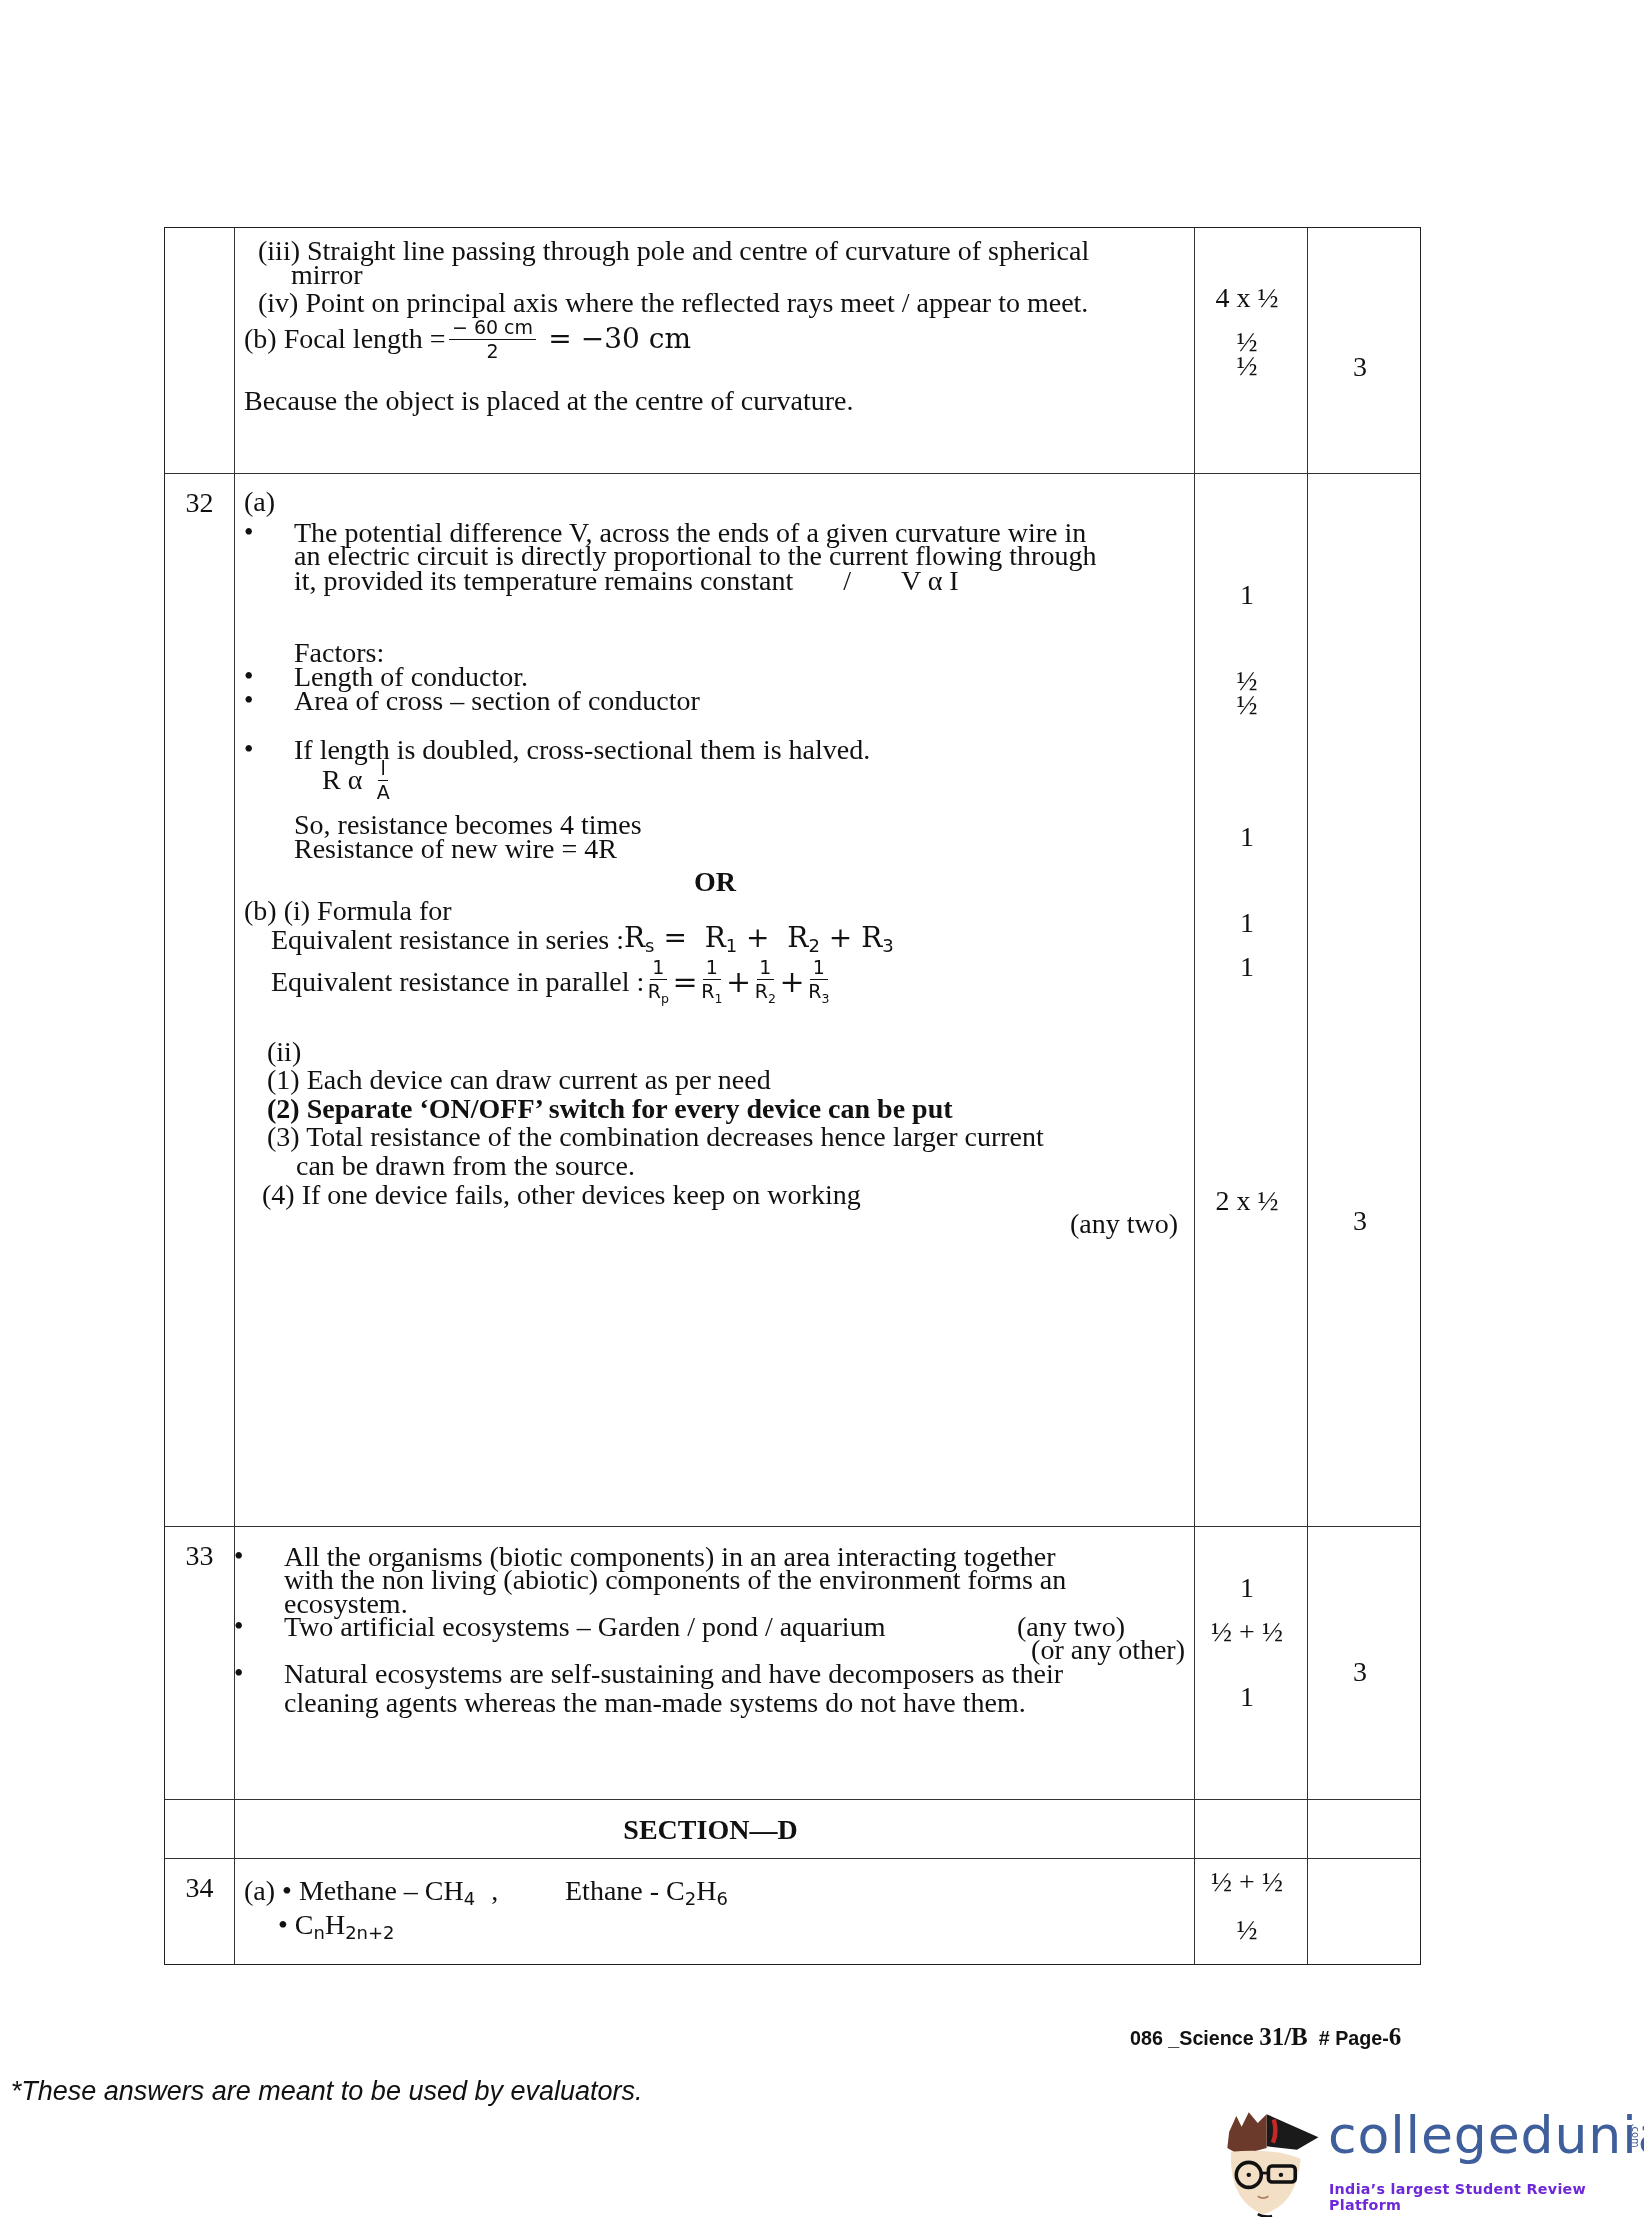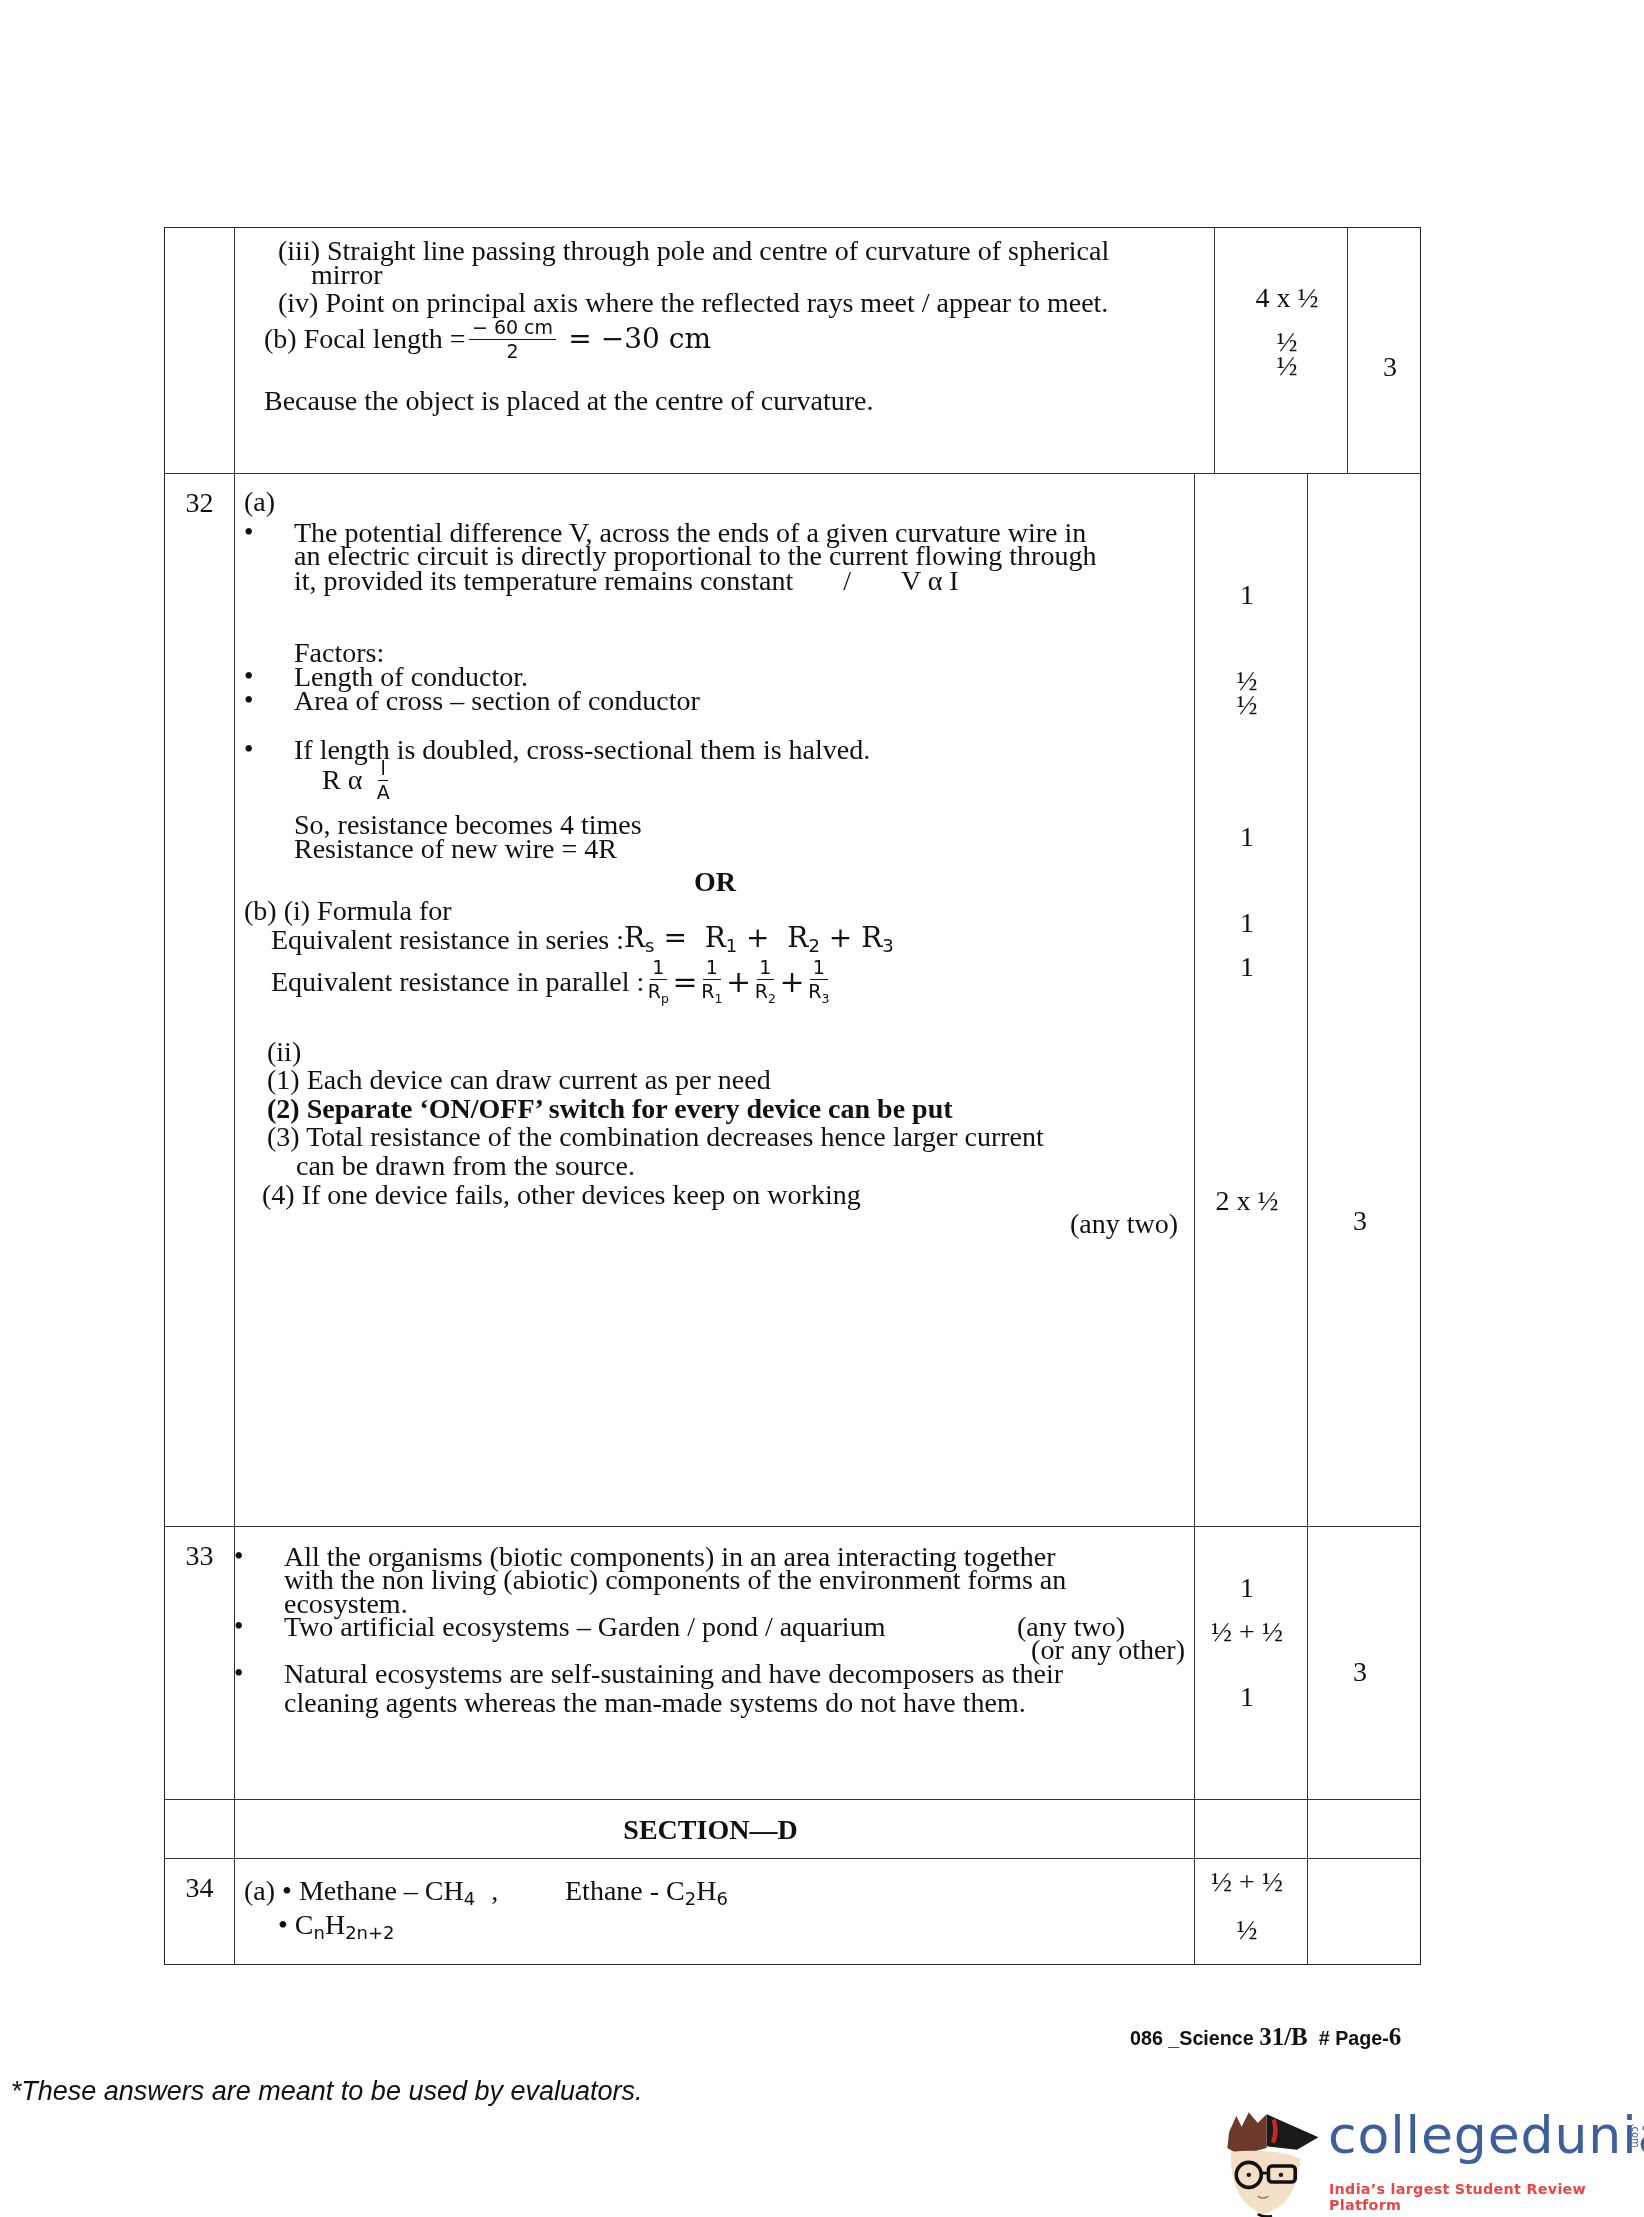--- a/index.html
+++ b/index.html
@@ -1,40 +1,40 @@
 <!DOCTYPE html>
 <html style="font-size:14.3px"><head>
 <meta charset="utf-8">
 <style>
   html, body { margin:0; padding:0; background:#ffffff; }
   body { width:1644px; height:2217px; position:relative; overflow:hidden;
          font-family:"Liberation Serif","DejaVu Serif",serif; color:#111; }
   .tbl { position:absolute; left:164px; top:227px; width:1257px; border:1.8px solid #222; box-sizing:border-box; }
   .row { display:flex; border-top:1.8px solid #333; position:relative; }
-  .row:first-child { border-top:none;gap:20px; }
+  .row:first-child { border-top:none; }
   .c1 { width:70px; border-right:1.8px solid #333; box-sizing:border-box; font-size:28px; padding-top:12.5px; text-align:center; }
   .c2 { width:960px; border-right:1.8px solid #333; box-sizing:border-box; position:relative; font-size:28px; }
   .c3 { width:113px; border-right:1.8px solid #333; box-sizing:border-box; position:relative; font-size:28px; }
   .c4 { flex:1; position:relative; font-size:28px; }
   .abs { position:absolute; white-space:nowrap; line-height:1; }
   .ctr { left:0; right:8px; text-align:center; }
   .bul::before { content:"\2022"; position:absolute; left:-50px; font-size:27px; }
   .frac { display:inline-flex; flex-direction:column; align-items:center; vertical-align:middle; font-family:"DejaVu Sans",sans-serif; font-size:19px; margin:0 3.6px; }
   .frac .n { border-bottom:1.8px solid #111; padding:0 2.7px 1.8px; }
   .frac .d { padding-top:1.8px; }
   .sub { font-size:18px; vertical-align:-5.4px; font-family:"DejaVu Sans",sans-serif; }
   .math { font-family:"DejaVu Serif",serif; }
   .bold { font-weight:bold; }
   .footer-code { position:absolute; left:1130px; top:2023px; font-family:"Liberation Sans",sans-serif; font-weight:bold; font-size:19.7px; }
   .footer-code .big { font-family:"Liberation Serif",serif; font-size:25px; }
   .disclaimer { position:absolute; left:10.7px; top:2076px; font-family:"Liberation Sans",sans-serif; font-style:italic; font-size:27px; }
   .logo { position:absolute; left:1222px; top:2096px; width:421px; height:122px; }
   .logo-word { position:absolute; left:106px; top:9px; font-family:"DejaVu Sans",sans-serif; font-size:52px; color:#3f5e9c; letter-spacing:0.9px; }
   .logo-com { position:absolute; left:401px; top:34px; font-family:"DejaVu Sans",sans-serif; font-size:9.9px; color:#3f5e9c; transform:rotate(90deg); }
-  .logo-tag { position:absolute; left:107px; top:85px; font-family:"DejaVu Sans",sans-serif; font-weight:bold; font-size:14.3px; color:#ef4444; letter-spacing:0.3px; }
+  .logo-tag { position:absolute; left:107px; top:85px; font-family:"DejaVu Sans",sans-serif; font-weight:bold; font-size:14.3px; color:#6d28d9; letter-spacing:0.3px; }
 </style>
 </head>
 <body>
 
 <div class="tbl">
 
   <div class="row" style="height:245px;">
     <div class="c1"></div>
     <div class="c2">
       <div class="abs" style="left:23px;top:9px;">(iii) Straight line passing through pole and centre of curvature of spherical</div>

